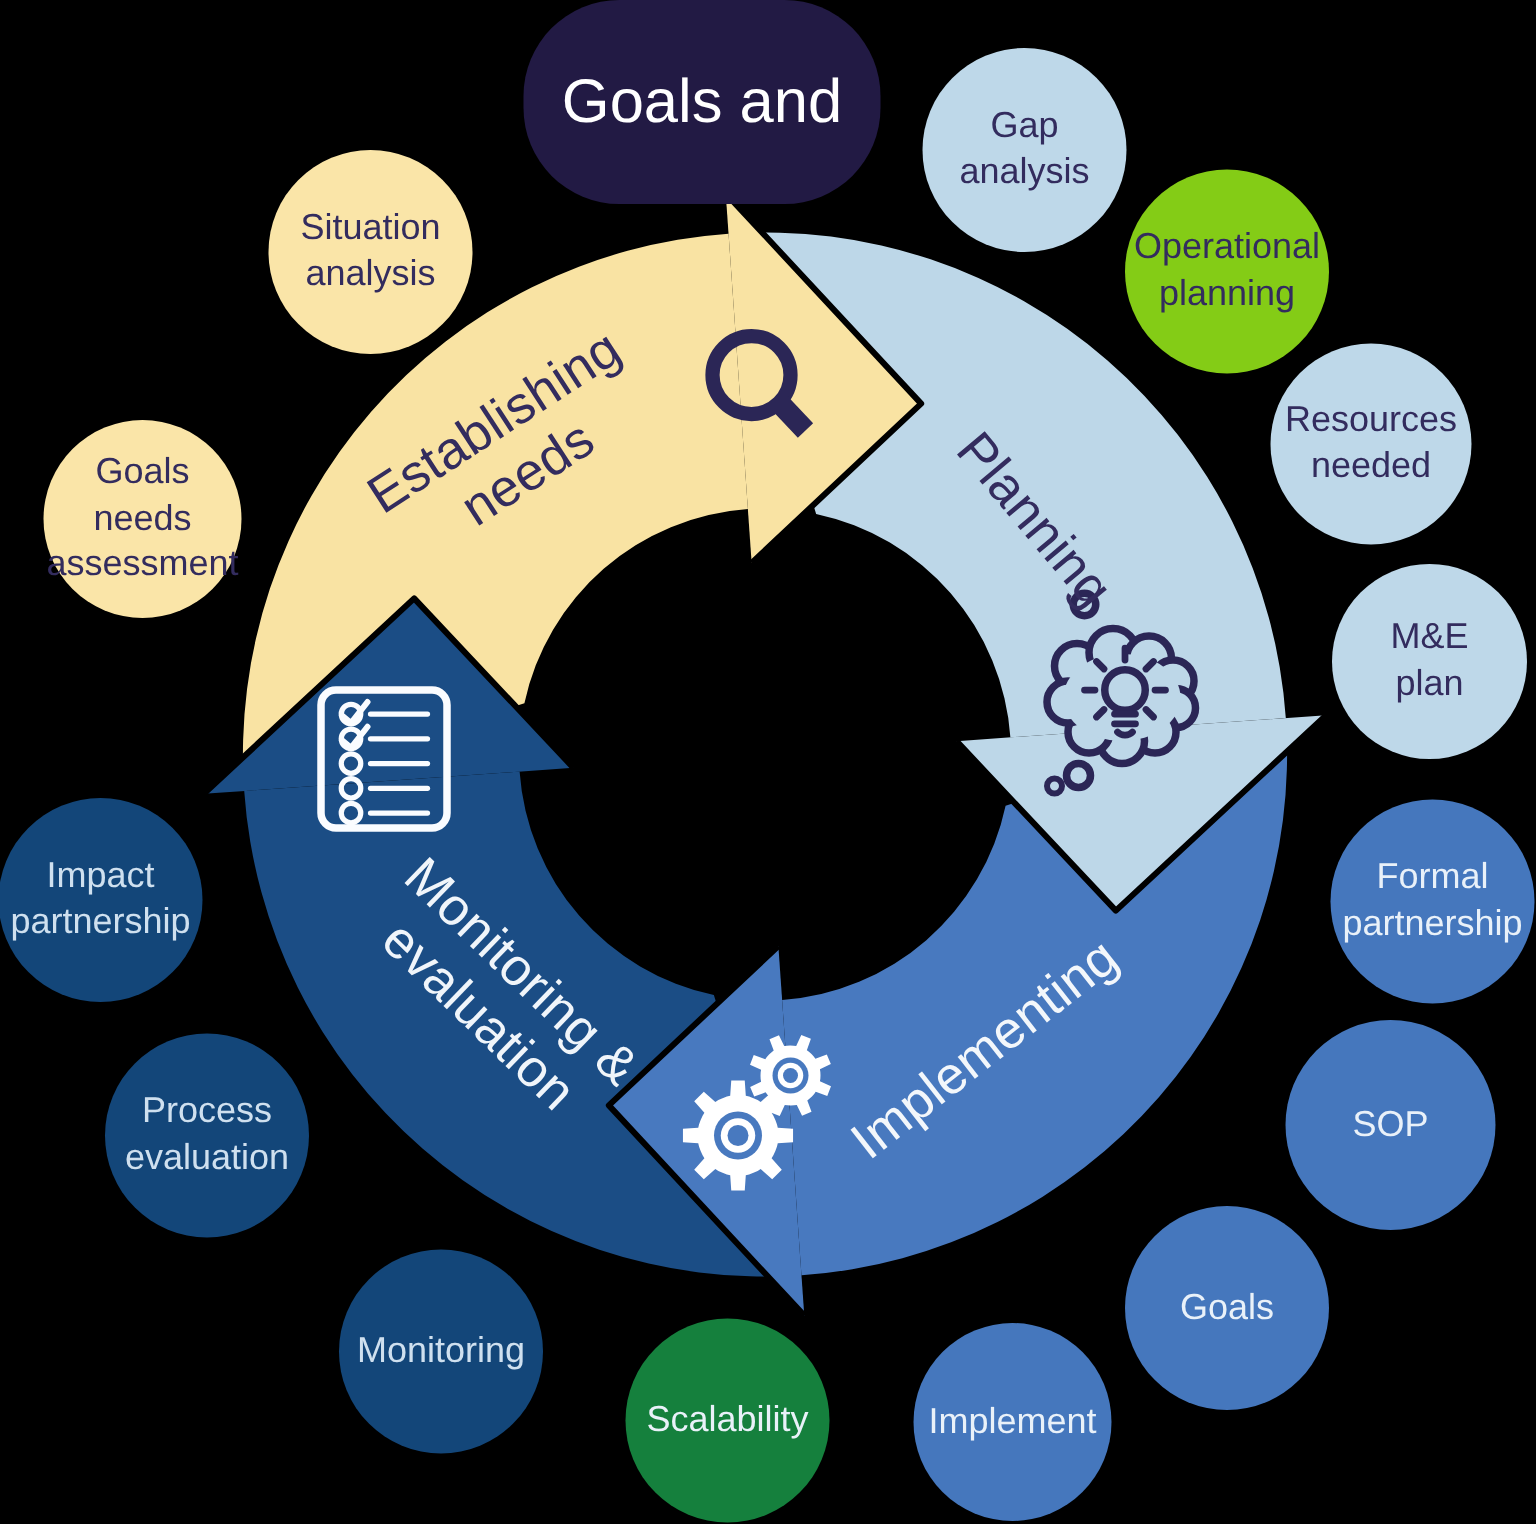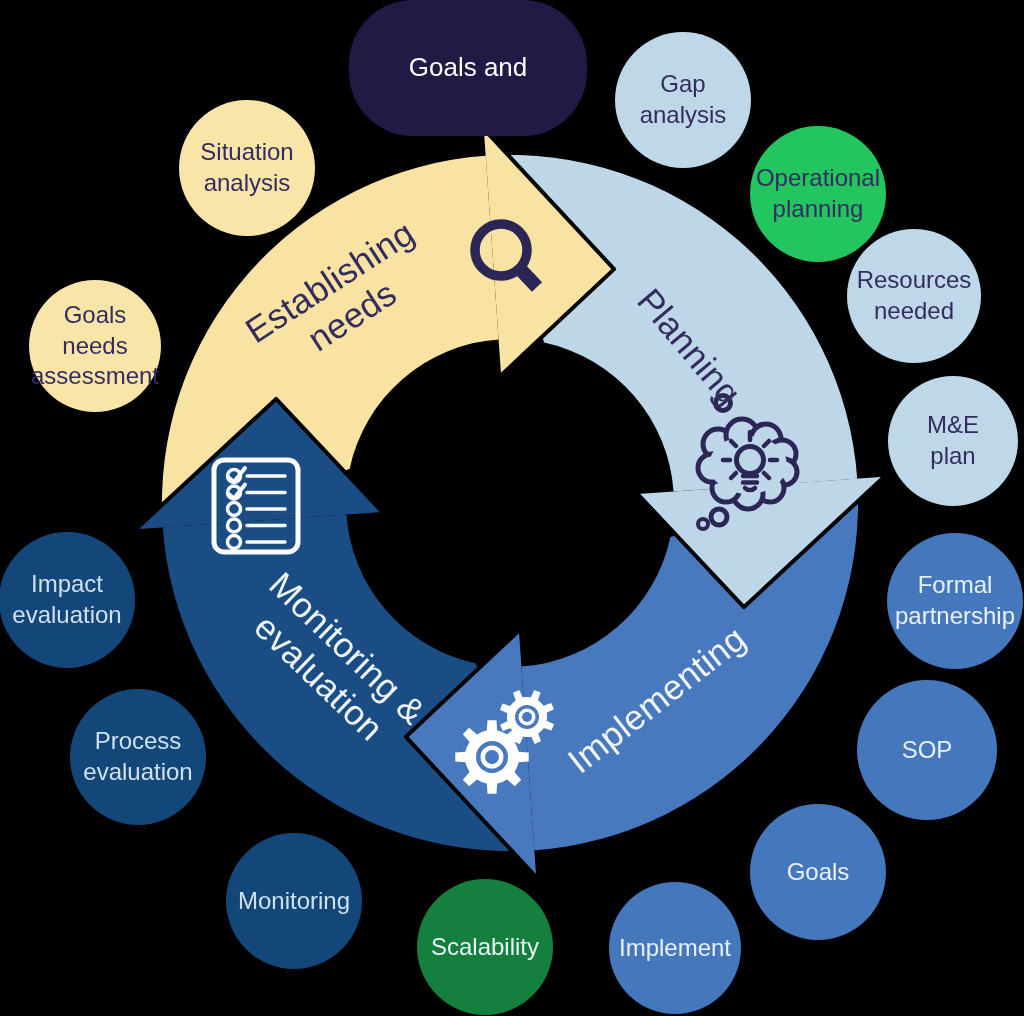--- a/index.html
+++ b/index.html
@@ -9,21 +9,21 @@
   .sat{position:absolute;border-radius:50%;display:flex;align-items:center;justify-content:center;
        text-align:center;white-space:pre-line;font-size:24px;line-height:1.28;}
   .seg-label{position:absolute;white-space:pre-line;text-align:center;font-size:35px;line-height:1.16;
        letter-spacing:.3px;transform:translate(-50%,-50%) rotate(var(--rot));}
   #label-establishing{left:341px;top:299px;--rot:-33deg;color:#332C5E;}
   #label-planning{left:689px;top:347px;--rot:50deg;color:#332C5E;}
   #label-implementing{left:657px;top:700px;--rot:-38deg;color:#F3F7FB;}
   #label-monitoring{left:333px;top:663px;--rot:44deg;color:#F0F5FA;}
   #goals{position:absolute;left:349px;top:0;width:238px;height:136px;background:#221A44;
        border-radius:64px;color:#FFFFFF;display:flex;flex-direction:column;align-items:center;
-       justify-content:center;font-size:26px;line-height:1.3;text-align:center;}
+       justify-content:center;font-size:41px;line-height:1.3;text-align:center;}
 </style>
 </head>
 <body>
 
 <div id="stage">
 
   <svg id="ring-svg" width="1024" height="1016" viewBox="0 0 1024 1016">
     <g id="ring-layer">
         <path d="M 162.8 527.3 A 348 348 0 0 1 485.7 155.8 L 498.6 339.4 A 164 164 0 0 0 349.6 468.9 Z" fill="#F9E3A3"></path>
         <path d="M 485.7 155.8 A 348 348 0 0 1 857.2 478.7 L 673.6 491.6 A 164 164 0 0 0 544.1 342.6 Z" fill="#BDD7E8"></path>
@@ -113,31 +113,31 @@
 evaluation</div>
 
   <div id="satellites">
       <div class="sat" style="left: 179px; top: 100px; height: 136px; width: 136px; background: rgb(250, 229, 168); color: rgb(51, 44, 94);">Situation
 analysis</div>
       <div class="sat" style="left: 29px; top: 280px; height: 132px; width: 132px; background: rgb(250, 229, 168); color: rgb(51, 44, 94);">Goals
 needs
 assessment</div>
       <div class="sat" style="left: 615px; top: 32px; height: 136px; width: 136px; background: rgb(190, 216, 233); color: rgb(51, 44, 94);">Gap
 analysis</div>
-      <div class="sat" style="left: 750px; top: 126px; height: 136px; width: 136px; background: #22c55e; color: rgb(51, 44, 94);">Operational
+      <div class="sat" style="left: 750px; top: 113px; height: 136px; width: 136px; background: #84cc16; color: rgb(51, 44, 94);">Operational
 planning</div>
       <div class="sat" style="left: 847px; top: 229px; height: 134px; width: 134px; background: rgb(190, 216, 233); color: rgb(51, 44, 94);">Resources
 needed</div>
       <div class="sat" style="left: 888px; top: 376px; height: 130px; width: 130px; background: rgb(190, 216, 233); color: rgb(51, 44, 94);">M&amp;E
 plan</div>
       <div class="sat" style="left: 887px; top: 533px; height: 136px; width: 136px; background: rgb(69, 119, 189); color: rgb(233, 241, 249);">Formal
 partnership</div>
       <div class="sat" style="left: 857px; top: 680px; height: 140px; width: 140px; background: rgb(69, 119, 189); color: rgb(233, 241, 249);">SOP</div>
       <div class="sat" style="left: 750px; top: 804px; height: 136px; width: 136px; background: rgb(69, 119, 189); color: rgb(233, 241, 249);">Goals</div>
       <div class="sat" style="left: 609px; top: 882px; height: 132px; width: 132px; background: rgb(69, 119, 189); color: rgb(233, 241, 249);">Implement</div>
       <div class="sat" style="left: 417px; top: 879px; height: 136px; width: 136px; background: #15803d; color: rgb(233, 241, 249);">Scalability</div>
       <div class="sat" style="left: 226px; top: 833px; height: 136px; width: 136px; background: rgb(19, 70, 121); color: rgb(207, 224, 239);">Monitoring</div>
       <div class="sat" style="left: 70px; top: 689px; height: 136px; width: 136px; background: rgb(19, 70, 121); color: rgb(207, 224, 239);">Process
 evaluation</div>
       <div class="sat" style="left: -1px; top: 532px; height: 136px; width: 136px; background: rgb(19, 70, 121); color: rgb(207, 224, 239);">Impact
-evaluation</div>
+partnership</div>
     </div>
 </div>
 
 </body></html>

